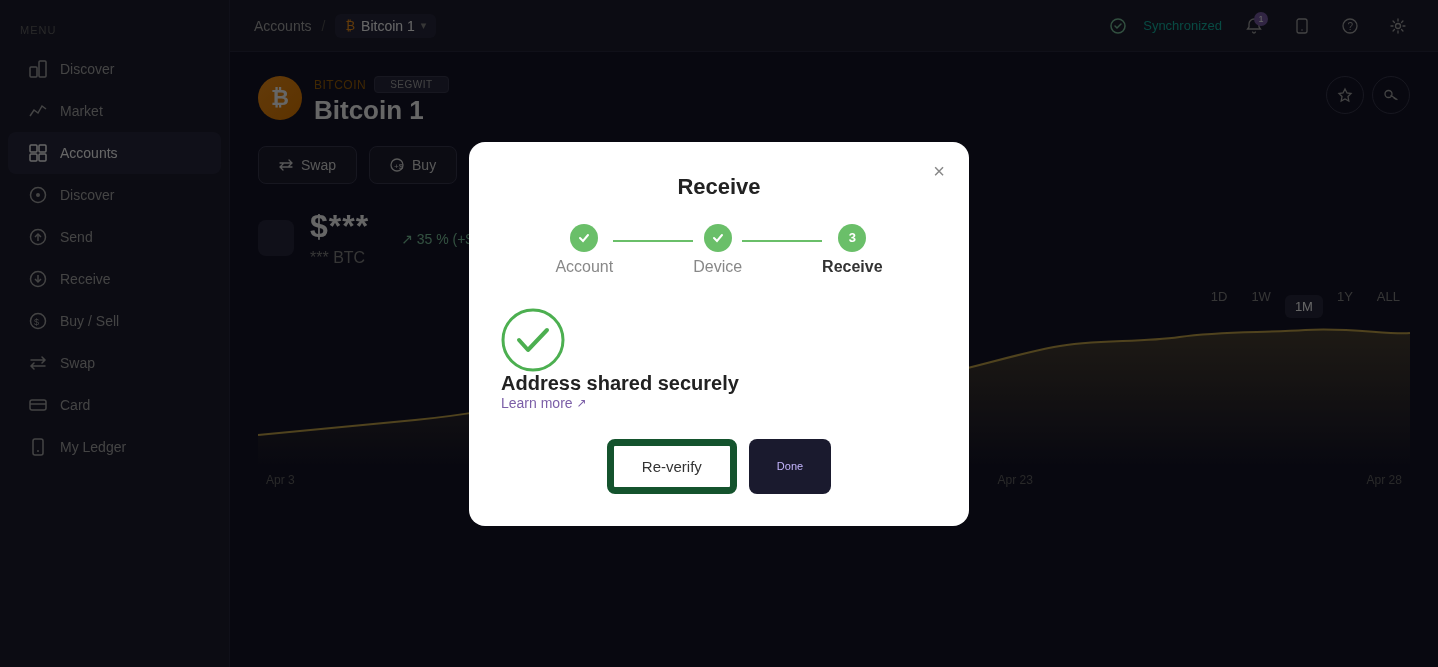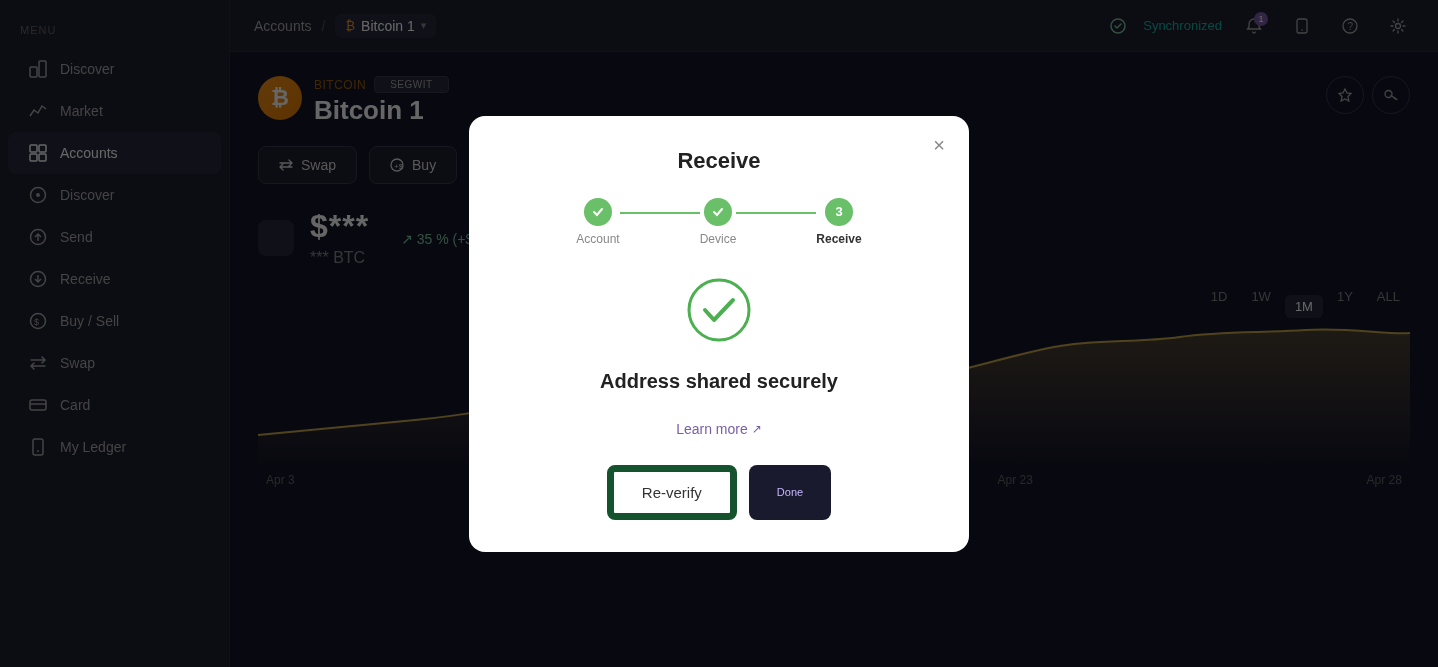--- a/index.html
+++ b/index.html
@@ -348,38 +348,37 @@
     }
     .step-circle.done {
       background: #6abf69;
       color: #fff;
     }
     .step-circle.active {
       background: #6abf69;
       color: #fff;
     }
     .step-label {
-      font-size: 12px;
+      font-size: 16px;
       color: #888;
       white-space: nowrap;
     }
     .step-label.active { color: #333; font-weight: 600; }
     .step-line {
       width: 80px;
       height: 2px;
       background: #6abf69;
       margin-bottom: 18px;
     }
 
     
     .success-area {
       display: flex;
       flex-direction: column;
-      align-items: center;
-      gap: 28px;
+      gap: 0;
       margin-bottom: 28px;
     }
     .success-icon {
       width: 64px;
       height: 64px;
     }
     .success-title {
       font-size: 20px;
       font-weight: 700;
       color: #222;

